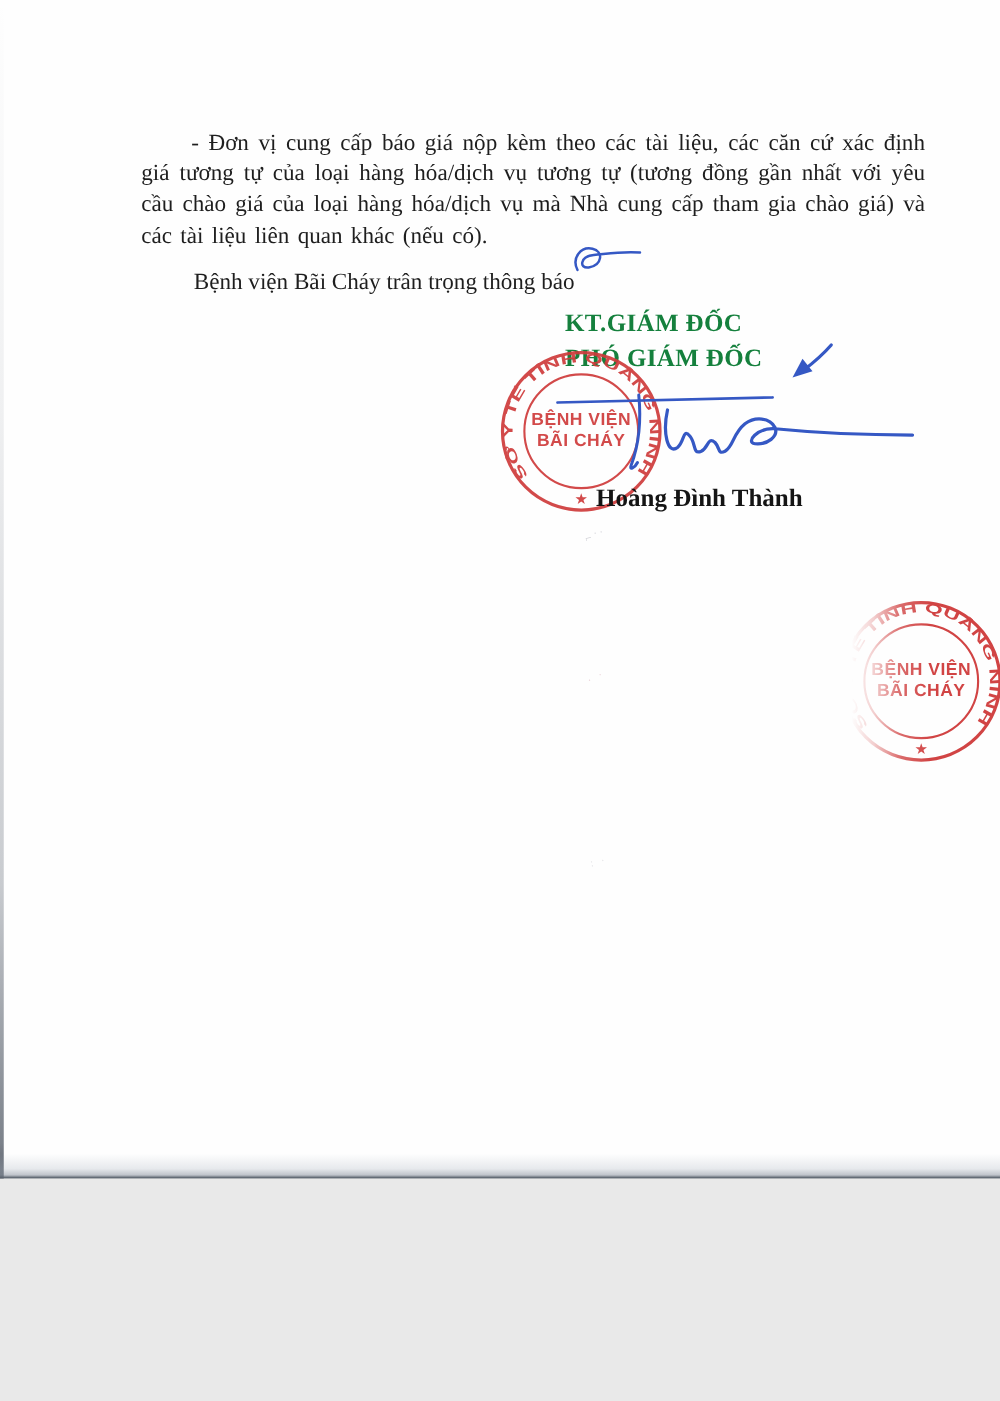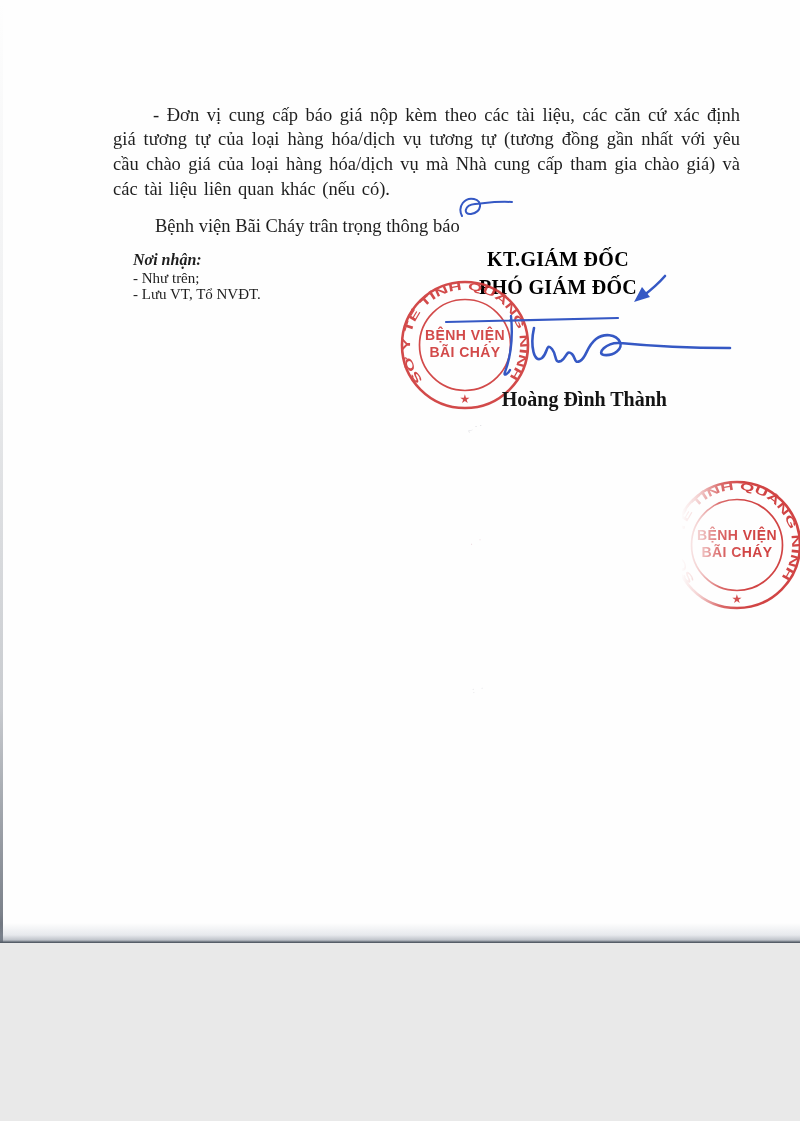--- a/index.html
+++ b/index.html
@@ -26,26 +26,26 @@
   .recipients{
     position:absolute;left:133px;top:252px;width:220px;
     font-size:15px;line-height:15.5px;color:#1e1e1e;
   }
   .recipients .heading{
     font-weight:bold;font-style:italic;font-size:16px;margin:0 0 3px 0;
   }
   .recipients .item{margin:0 0 1px 0;}
   .sig-titles{
     position:absolute;left:452px;top:246px;width:212px;
-    text-align:center;font-weight:bold;font-size:20px;line-height:27.5px;
-    color:#000000;letter-spacing:0.3px;
+    text-align:left;font-weight:bold;font-size:20px;line-height:27.5px;
+    color:#15803d;letter-spacing:0.3px;
   }
   .signer-name{
     position:absolute;left:452px;top:388px;width:215px;
-    text-align:right;font-weight:bold;font-size:20px;color:#141414;
+    text-align:center;font-weight:bold;font-size:20px;color:#141414;
     white-space:nowrap;
   }
   .stamp{position:absolute;width:136px;height:136px;}
   .stamp-main{left:397px;top:277px;opacity:0.92;}
   .stamp-partial{
     left:669px;top:477px;opacity:0.95;
     -webkit-mask-image:linear-gradient(to right, transparent 9%, rgba(0,0,0,0.25) 22%, rgba(0,0,0,0.8) 38%, #000 55%);
     mask-image:linear-gradient(to right, transparent 9%, rgba(0,0,0,0.25) 22%, rgba(0,0,0,0.8) 38%, #000 55%);
   }
   .stamp svg{display:block;width:100%;height:100%;}
@@ -73,25 +73,20 @@
 <div class="page">
 
   <p class="body-paragraph">- Đơn vị cung cấp báo giá nộp kèm theo các tài liệu, các căn cứ xác định giá tương tự của loại hàng hóa/dịch vụ tương tự (tương đồng gần nhất với yêu cầu chào giá của loại hàng hóa/dịch vụ mà Nhà cung cấp tham gia chào giá) và các tài liệu liên quan khác (nếu có).</p>
 
   <p class="closing-line">Bệnh viện Bãi Cháy trân trọng thông báo</p>
 
   <svg class="ink-flourish" viewBox="0 0 66 32">
     <path d="M 10,23 C 5,13 13,4 22,6 C 31,8 30,19 19,21 C 11,22 12,12 23,11 C 34,10 44,8 60,9" fill="none" stroke-width="2" stroke-linecap="round" stroke="#3558c4"></path>
   </svg>
 
-  <div class="recipients">
-    <p class="heading">Nơi nhận:</p>
-    <p class="item">- Như trên;</p>
-    <p class="item">- Lưu VT, Tổ NVĐT.</p>
-  </div>
 
   <div class="sig-titles">
     <div>KT.GIÁM ĐỐC</div>
     <div>PHÓ GIÁM ĐỐC</div>
   </div>
 
   <div class="stamp stamp-main">
     <svg viewBox="0 0 136 136">
       <circle cx="68" cy="68" r="63" fill="none" stroke-width="2.6" stroke="#cf3b3b"></circle>
       <circle cx="68" cy="68" r="45.5" fill="none" stroke-width="1.7" stroke="#cf3b3b"></circle>

